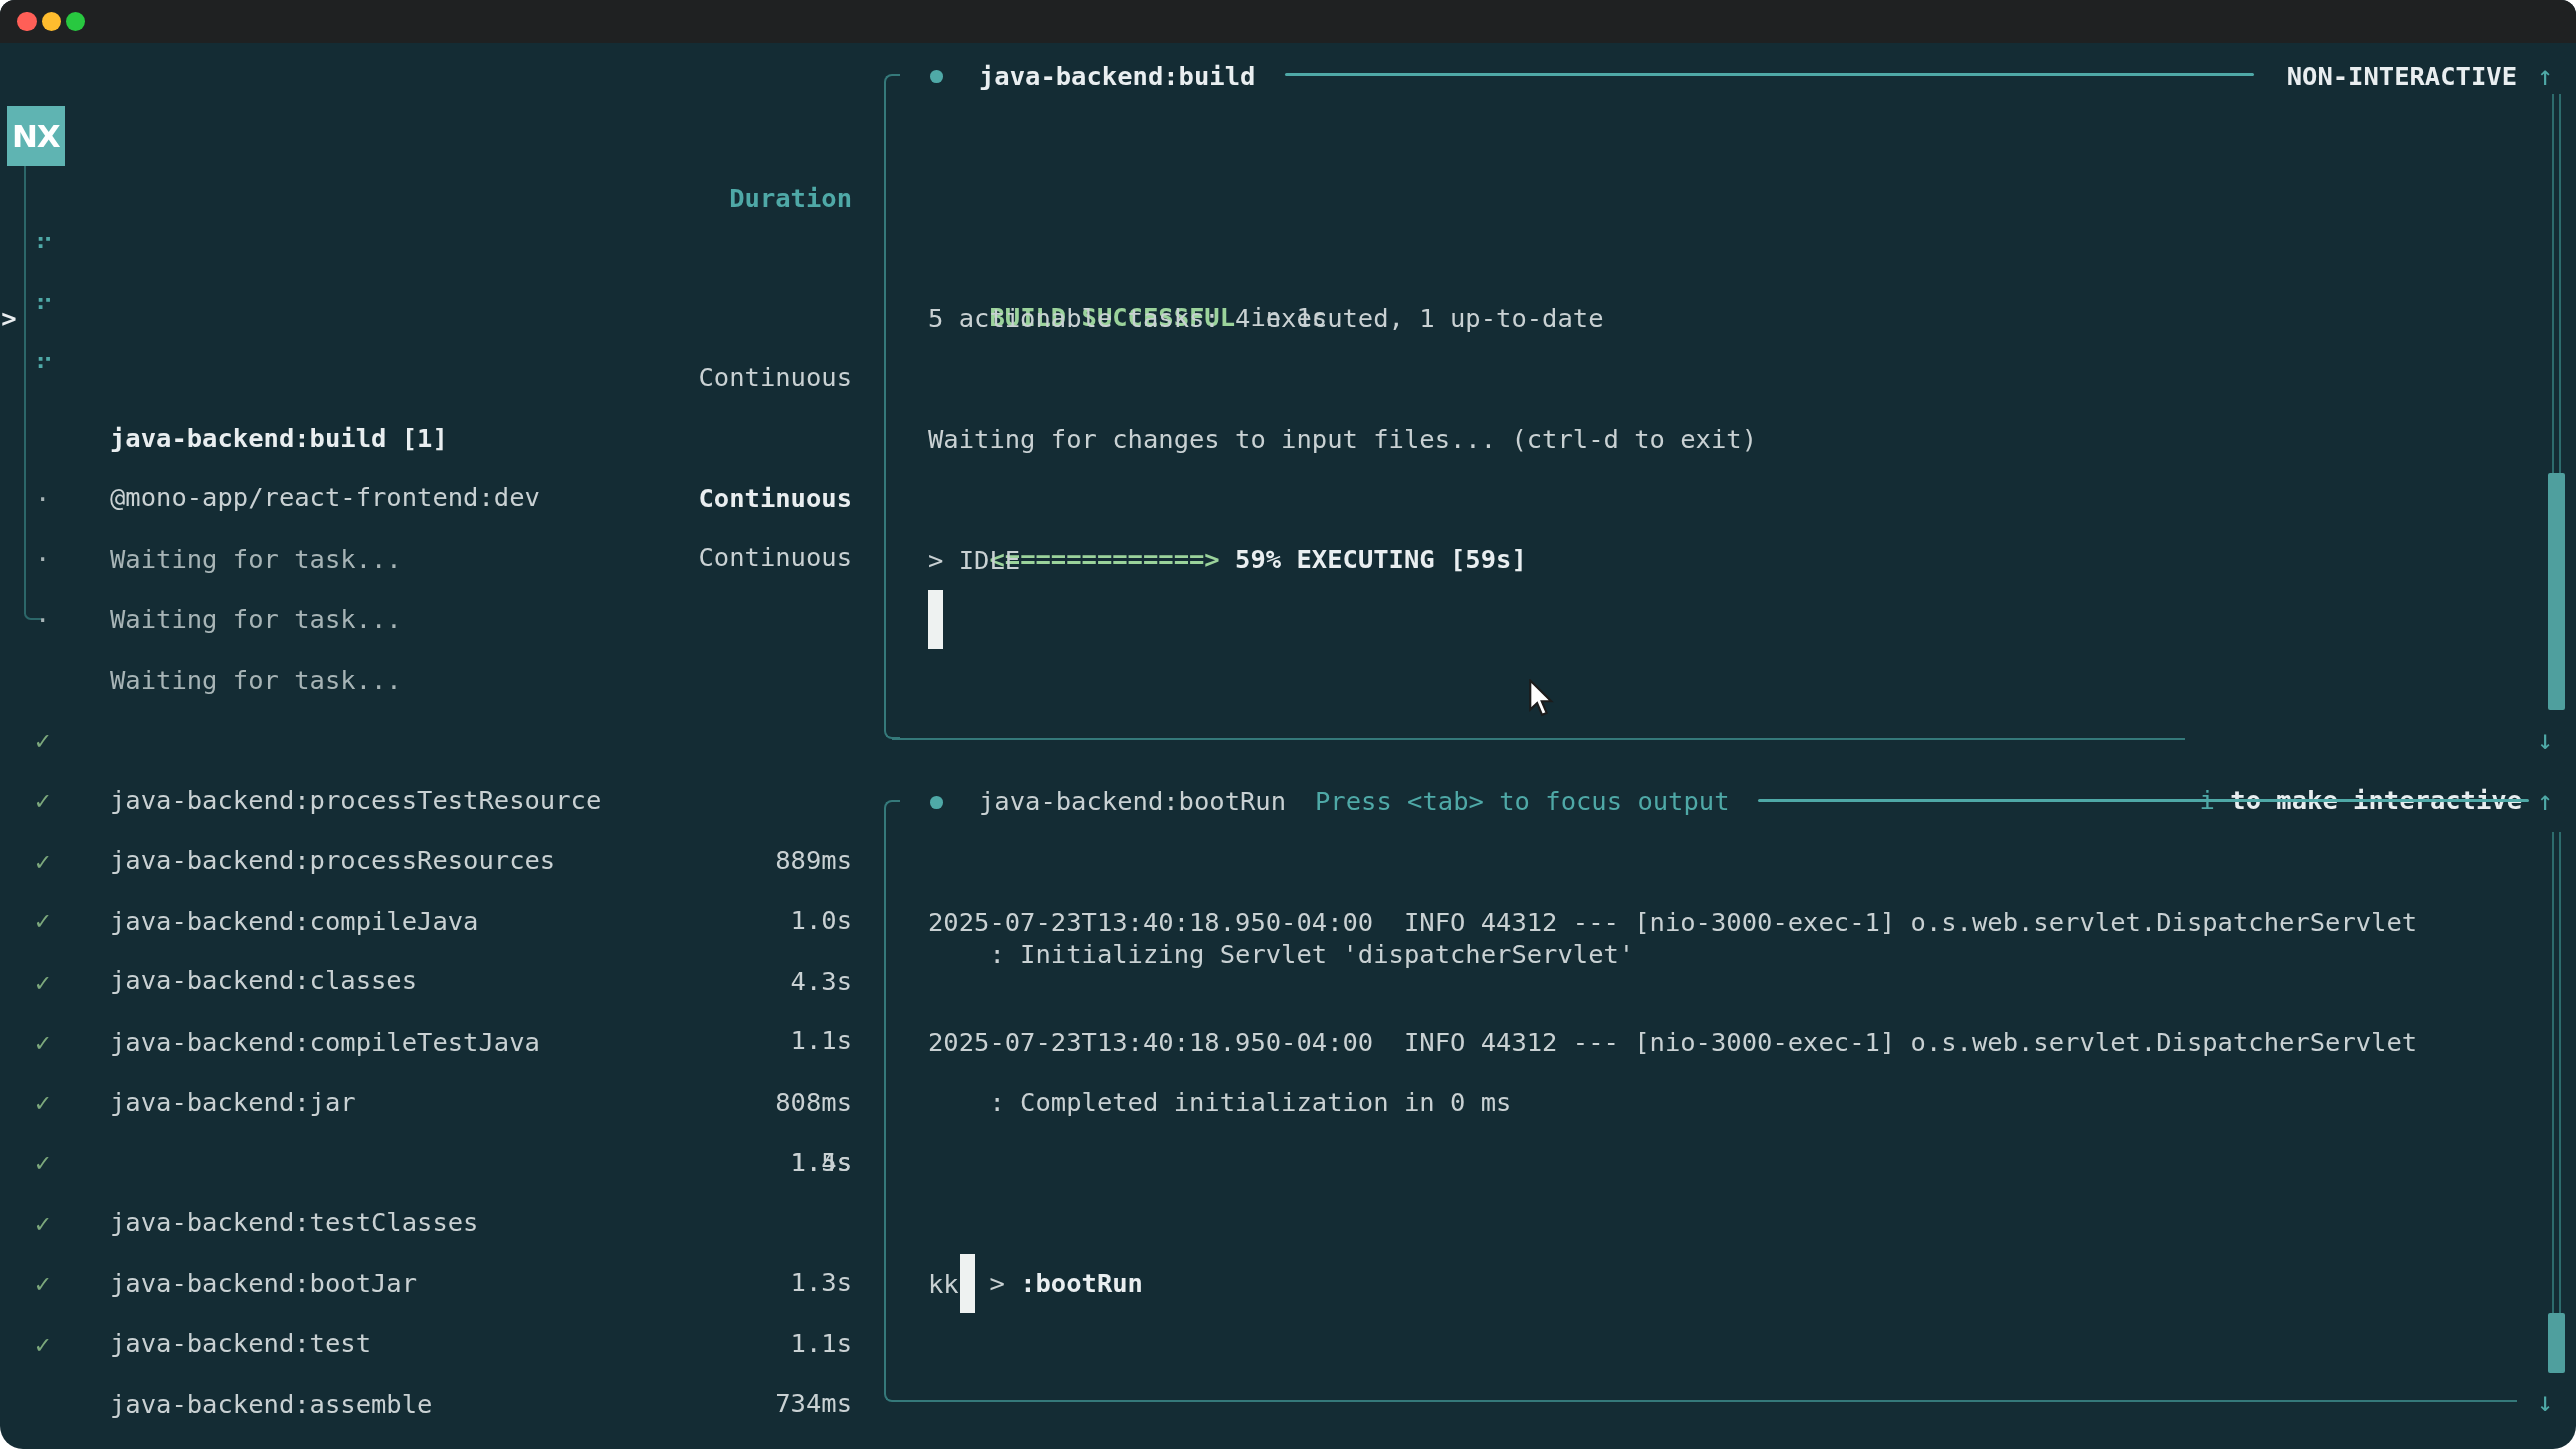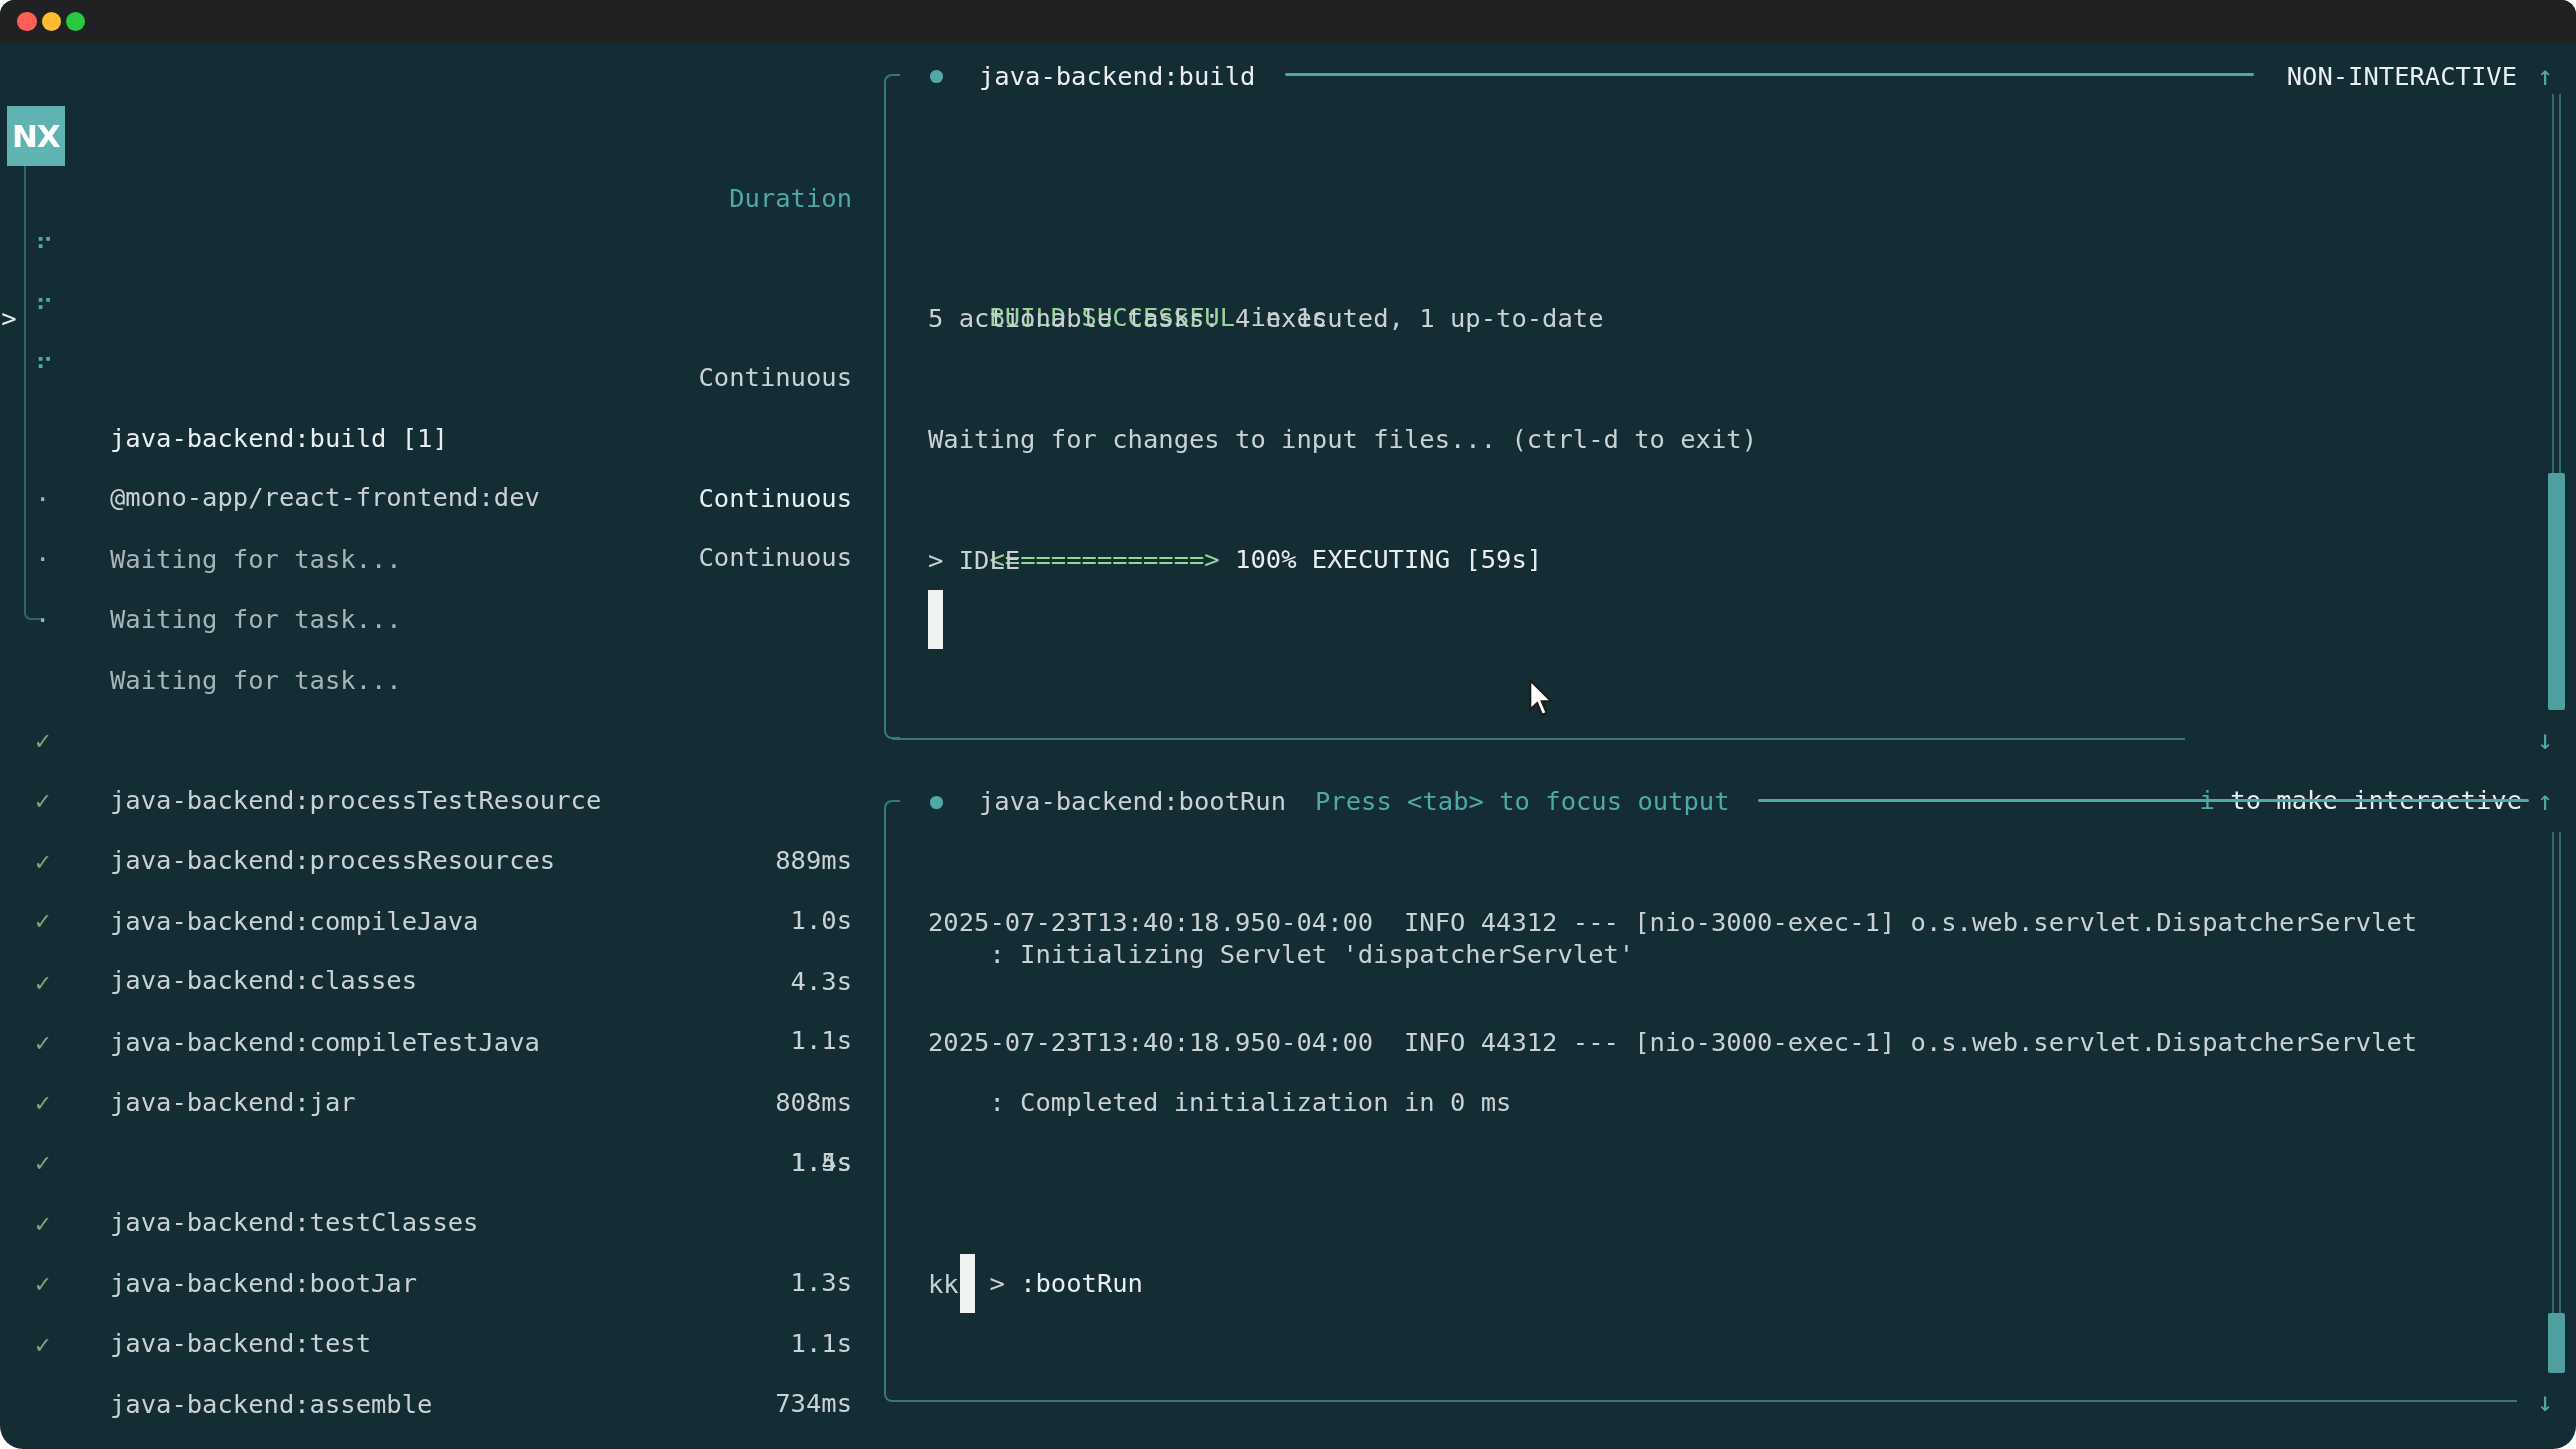--- a/index.html
+++ b/index.html
@@ -23,21 +23,21 @@
           border-radius:14.8px 14.8px 23px 23px;overflow:hidden;}
   .titlebar{position:absolute;left:0;top:0;right:0;height:43px;background:var(--bar);
             display:flex;align-items:center;padding-left:17.4px;gap:4.7px;}
   .tl-dot{width:19.5px;height:19.5px;border-radius:50%;}
   .tl-red{background:#ff5f57;}
   .tl-yellow{background:#febc2e;}
   .tl-green{background:#28c840;}
 
   .trow{position:absolute;height:60px;line-height:60px;font-size:25.5px;
         white-space:pre;color:var(--fg);}
-  .b{font-weight:normal;}
+  .b{font-weight:bold;}
   .bright{color:var(--bright);}
   .dim{color:var(--dim);}
   .teal{color:var(--teal);}
   .green{color:var(--green);}
   .check{color:var(--check);}
 
   
   .nx-logo{position:absolute;left:6.7px;top:106px;width:58px;height:60px;background:#5fb4b2;
            color:#ffffff;font-family:"DejaVu Sans",sans-serif;font-weight:bold;font-size:31px;
            display:flex;align-items:center;justify-content:center;letter-spacing:-1.3px;}
@@ -184,21 +184,21 @@
   <div class="rule" style="left:1285px;top:73px;width:969px"></div>
   <div class="trow b bright" style="top:46px;right:59px">NON-INTERACTIVE</div>
   <div class="trow teal arrow" style="top:46px;left:2537px">↑</div>
 
   <div class="trow" style="top:227px;left:928px">
     <span class="green b">BUILD SUCCESSFUL</span><span> in 1s</span>
   </div>
   <div class="trow" style="top:288px;left:928px">5 actionable tasks: 4 executed, 1 up-to-date</div>
   <div class="trow" style="top:409px;left:928px">Waiting for changes to input files... (ctrl-d to exit)</div>
   <div class="trow" style="top:469px;left:928px">
-    <span class="green b">&lt;=============&gt;</span><span class="bright b"> 100% EXECUTING [59s]</span>
+    <span class="green b">&lt;=============&gt;</span><span class="bright b"> 59% EXECUTING [59s]</span>
   </div>
   <div class="trow" style="top:530px;left:928px">&gt; IDLE</div>
   <div class="cursor-block" style="left:928px;top:590px"></div>
 
   <div class="sb-track" style="top:94px;height:379px"></div>
   <div class="sb-thumb" style="top:473px;height:237px"></div>
 
   <div class="trow" style="top:710px;right:54px">
     <span class="teal">i</span><span class="bright b"> to make interactive</span>
   </div>

